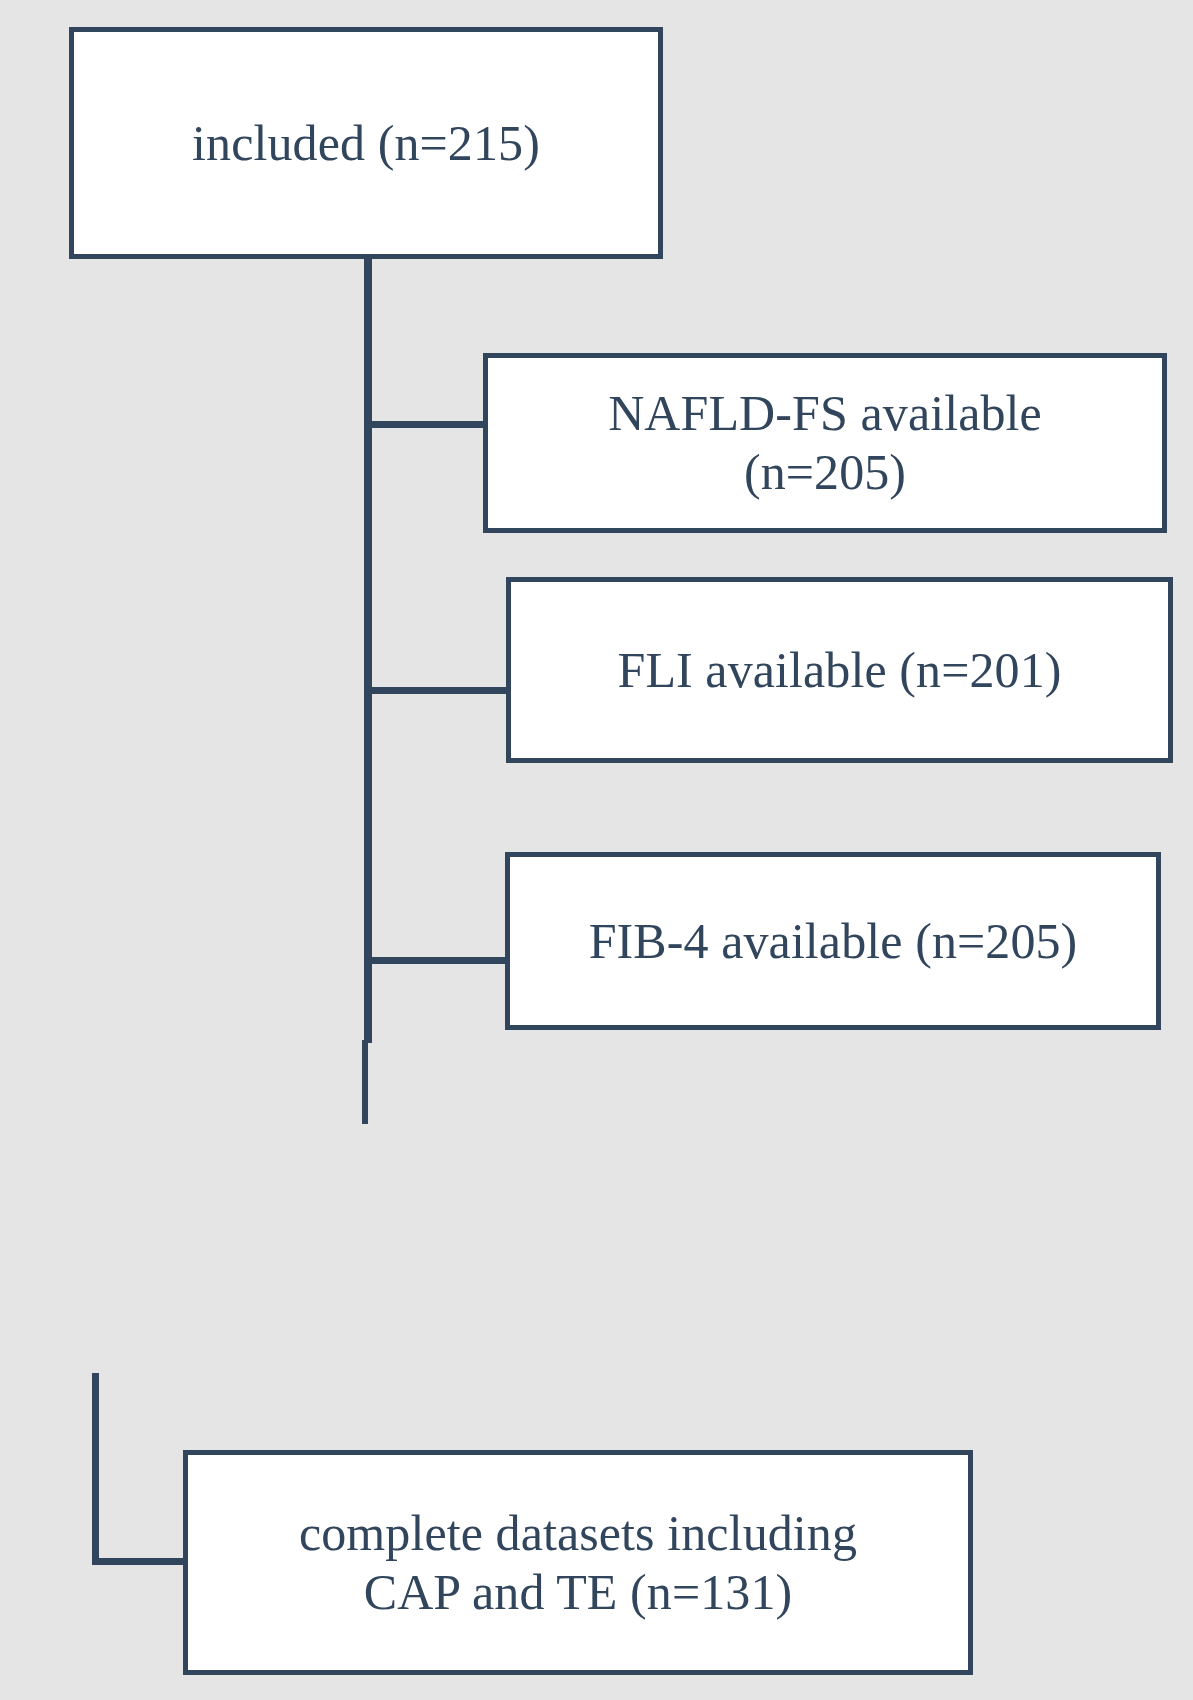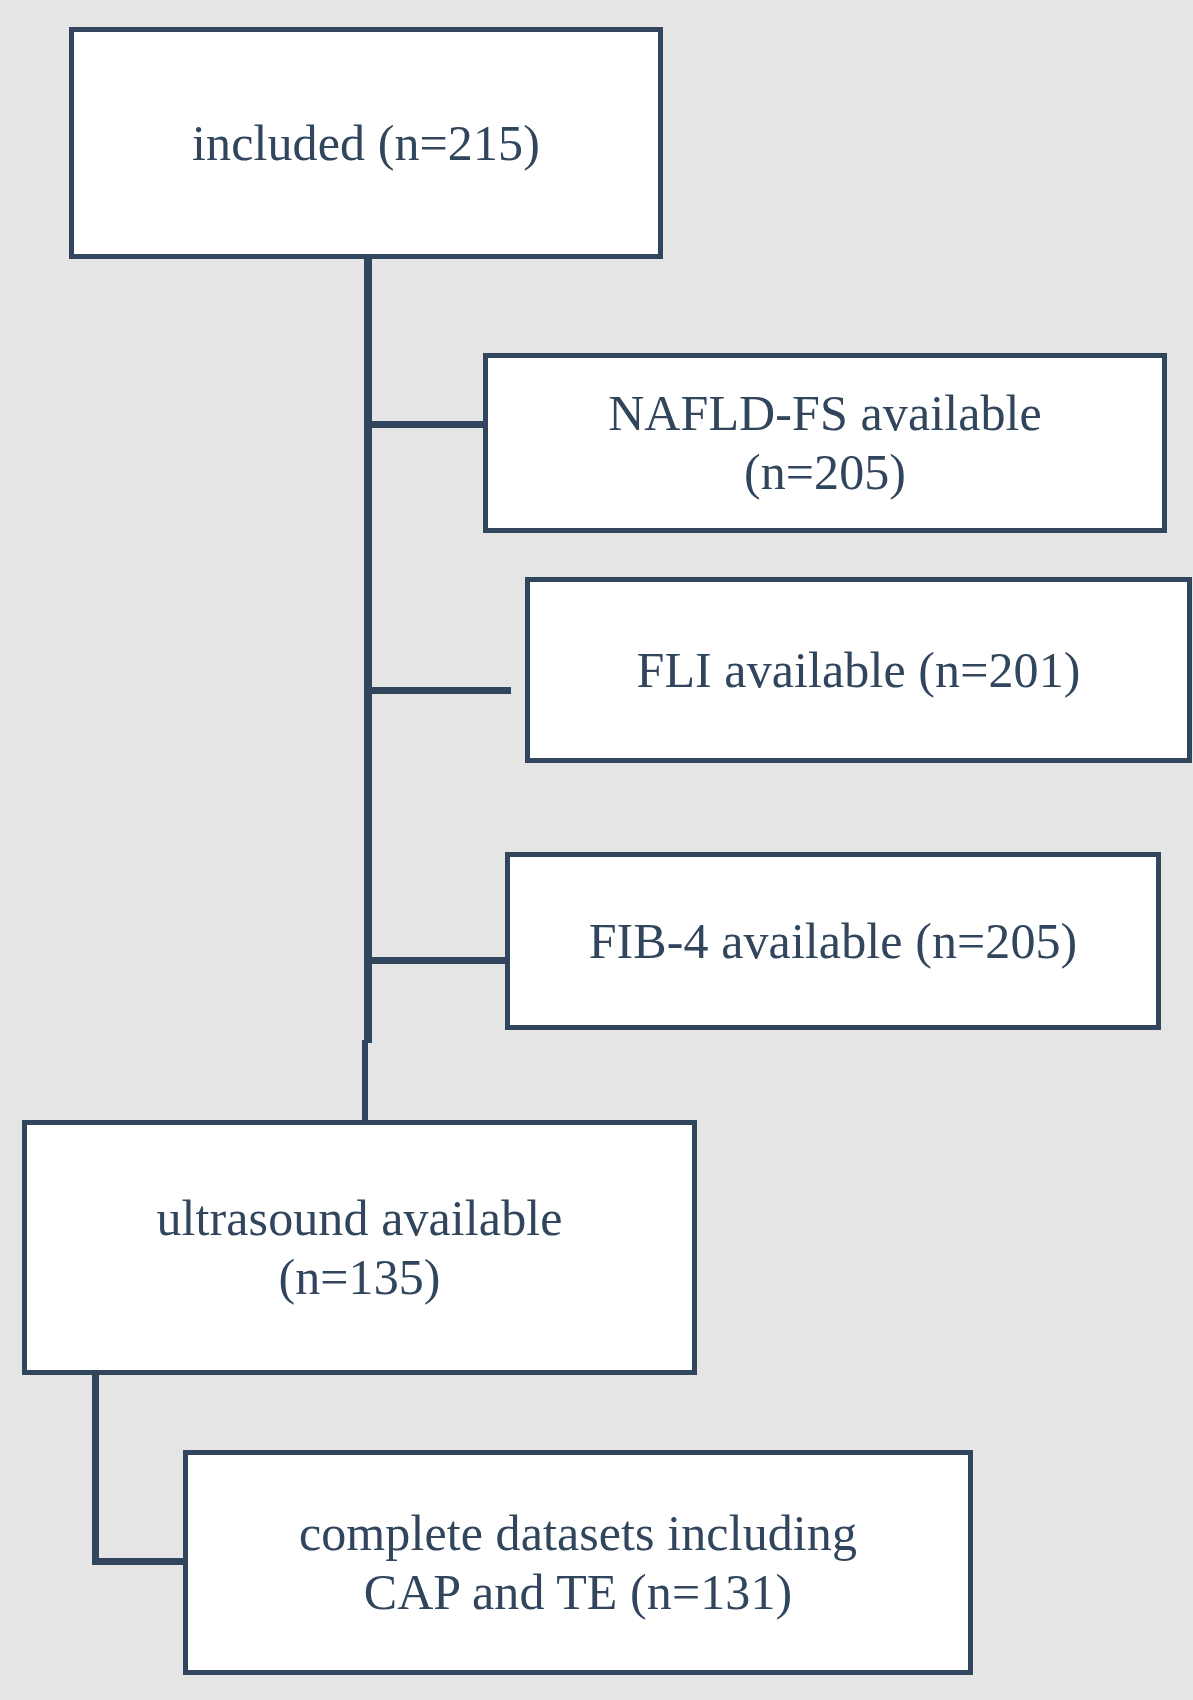--- a/index.html
+++ b/index.html
@@ -45,21 +45,21 @@
     left: 69px;  top: 27px;
     width: 594px; height: 232px;
   }
   
   #box-nafld {
     left: 483px; top: 326px;
     width: 684px; height: 180px; margin-top: 27px;
   }
   
   #box-fli {
-    left: 525px; top: 577px;
+    left: 506px; top: 577px;
     width: 667px; height: 186px;
   }
   
   #box-fib4 {
     left: 505px; top: 852px;
     width: 656px; height: 178px; font-family: Liberation Serif, serif;
   }
   
   #box-ultrasound {
     left: 22px;  top: 1120px;
@@ -128,23 +128,19 @@
   </div>
 
   <div class="node" id="box-fli">
     <span class="txt">FLI available (n=201)</span>
   </div>
 
   <div class="node" id="box-fib4">
     <span class="txt">FIB-4 available (n=205)</span>
   </div>
 
-  <div class="node" id="box-ultrasound">
-    <span class="txt">ultrasound available
-(n=135)</span>
-  </div>
 
   <div class="node" id="box-complete">
     <span class="txt">complete datasets including
 CAP and TE (n=131)</span>
   </div>
 
 </div>
 
 </body></html>

